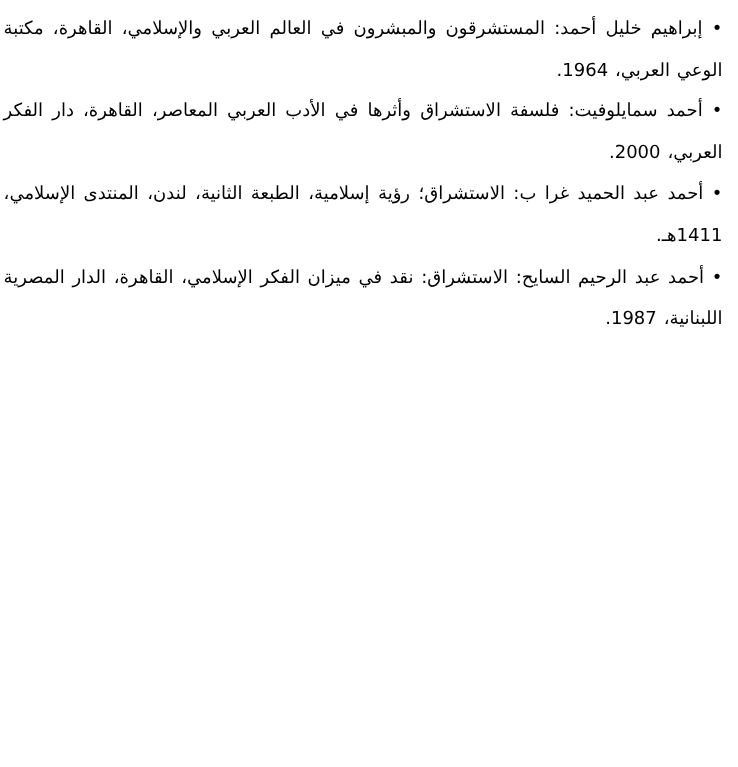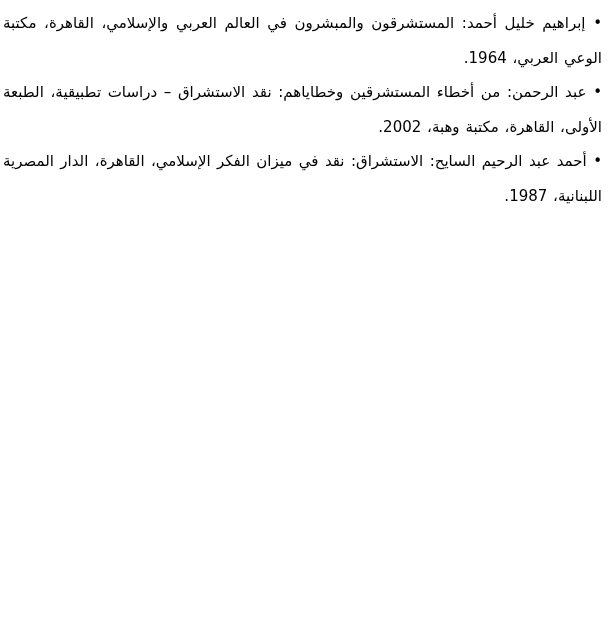--- a/index.html
+++ b/index.html
@@ -31,15 +31,16 @@
     font-size: 15px;
     line-height: 34.6px;
     word-spacing: 1px;
   }
 </style>
 </head>
 <body>
 
 <div class="page">
   <p class="bib-entry">• إبراهيم خليل أحمد: المستشرقون والمبشرون في العالم العربي والإسلامي، القاهرة، مكتبة الوعي العربي، 1964.</p>
-  <p class="bib-entry">• عبد الرحمن: من أخطاء المستشرقين وخطاياهم: نقد الاستشراق – دراسات تطبيقية، الطبعة الأولى، القاهرة، مكتبة وهبة، 2002.</p>
+  <p class="bib-entry">• أحمد سمايلوفيت: فلسفة الاستشراق وأثرها في الأدب العربي المعاصر، القاهرة، دار الفكر العربي، 2000.</p>
+  <p class="bib-entry">• أحمد عبد الحميد غرا ب: الاستشراق؛ رؤية إسلامية، الطبعة الثانية، لندن، المنتدى الإسلامي، 1411هـ.</p>
   <p class="bib-entry">• أحمد عبد الرحيم السايح: الاستشراق: نقد في ميزان الفكر الإسلامي، القاهرة، الدار المصرية اللبنانية، 1987.</p>
 </div>
 
 </body></html>

